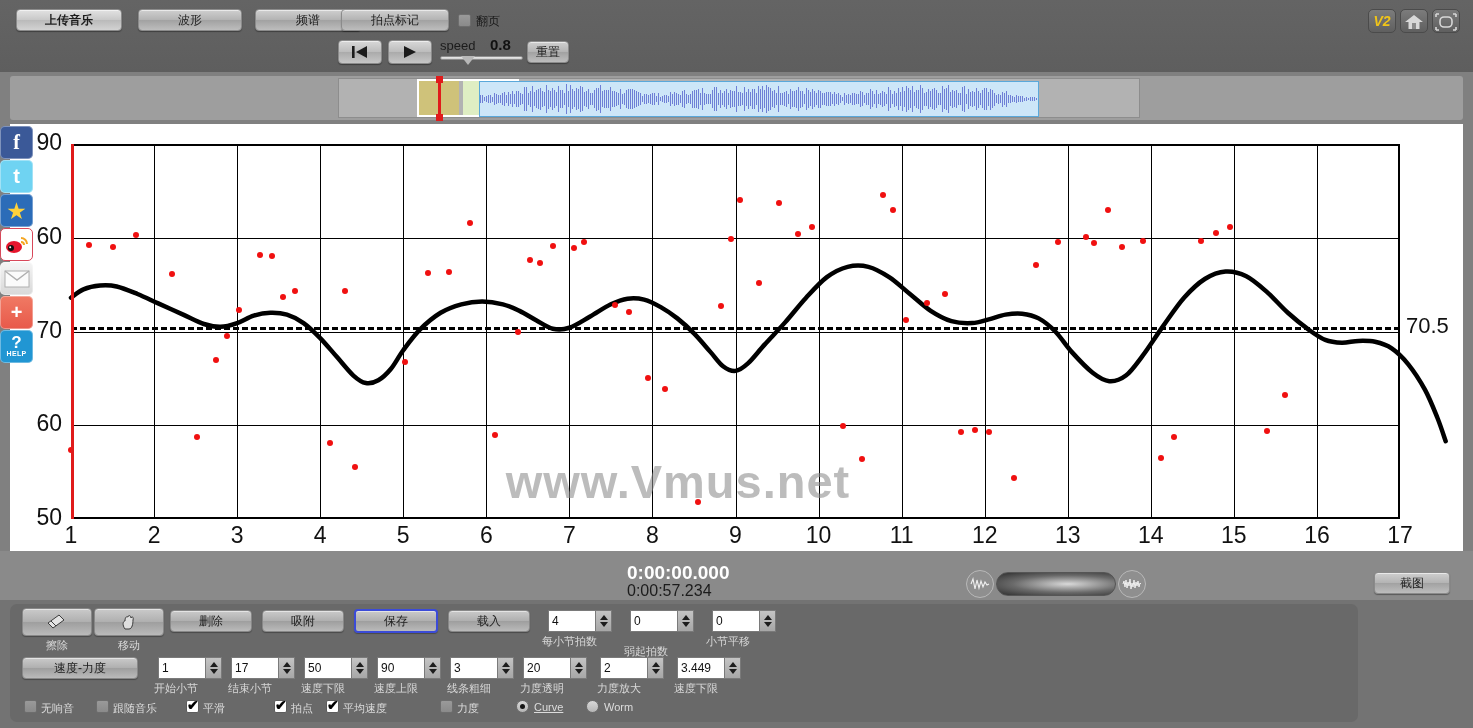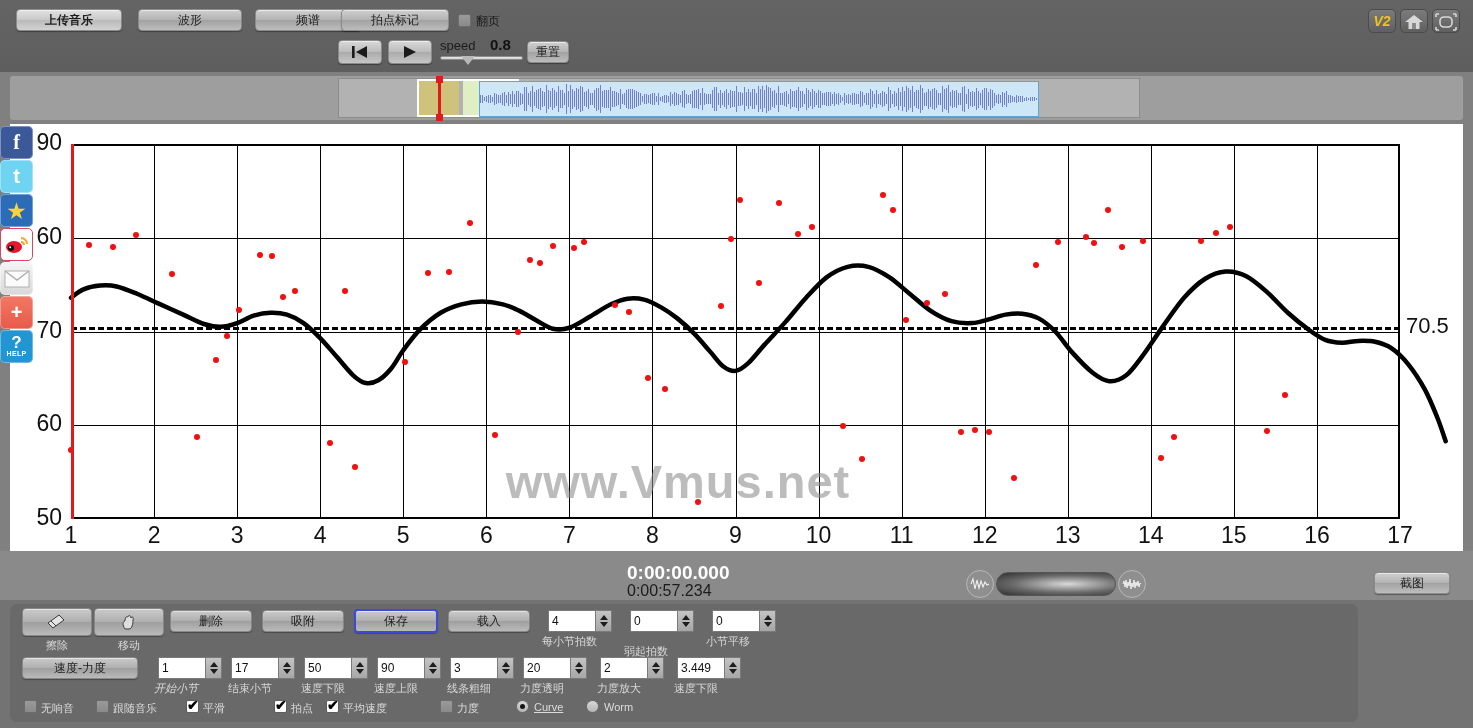--- a/index.html
+++ b/index.html
@@ -762,21 +762,21 @@
         </div></div>
       <div class="spin-cap" style="left: 706px; top: 34px;">小节平移</div>
     </div>
 
   <div class="bp-btn" style="left:22px;top:57px;width:116px;height:22px;line-height:20px">速度-力度</div>
   <div id="spin-row2">
       <div class="spin" style="left: 158px; top: 57px;">1<div class="spin-btns">
           <div class="up"></div>
           <div class="dn"></div>
         </div></div>
-      <div class="spin-cap" style="left: 154px; top: 81px; font-style: italic;">开始小节</div>
+      <div class="spin-cap" style="left: 154px; top: 81px;">开始小节</div>
       <div class="spin" style="left: 231px; top: 57px;">17<div class="spin-btns">
           <div class="up"></div>
           <div class="dn"></div>
         </div></div>
       <div class="spin-cap" style="left: 228px; top: 81px; font-family: Liberation Mono, monospace;">结束小节</div>
       <div class="spin" style="left: 304px; top: 57px;">50<div class="spin-btns">
           <div class="up"></div>
           <div class="dn"></div>
         </div></div>
       <div class="spin-cap" style="left: 301px; top: 81px;">速度下限</div>

